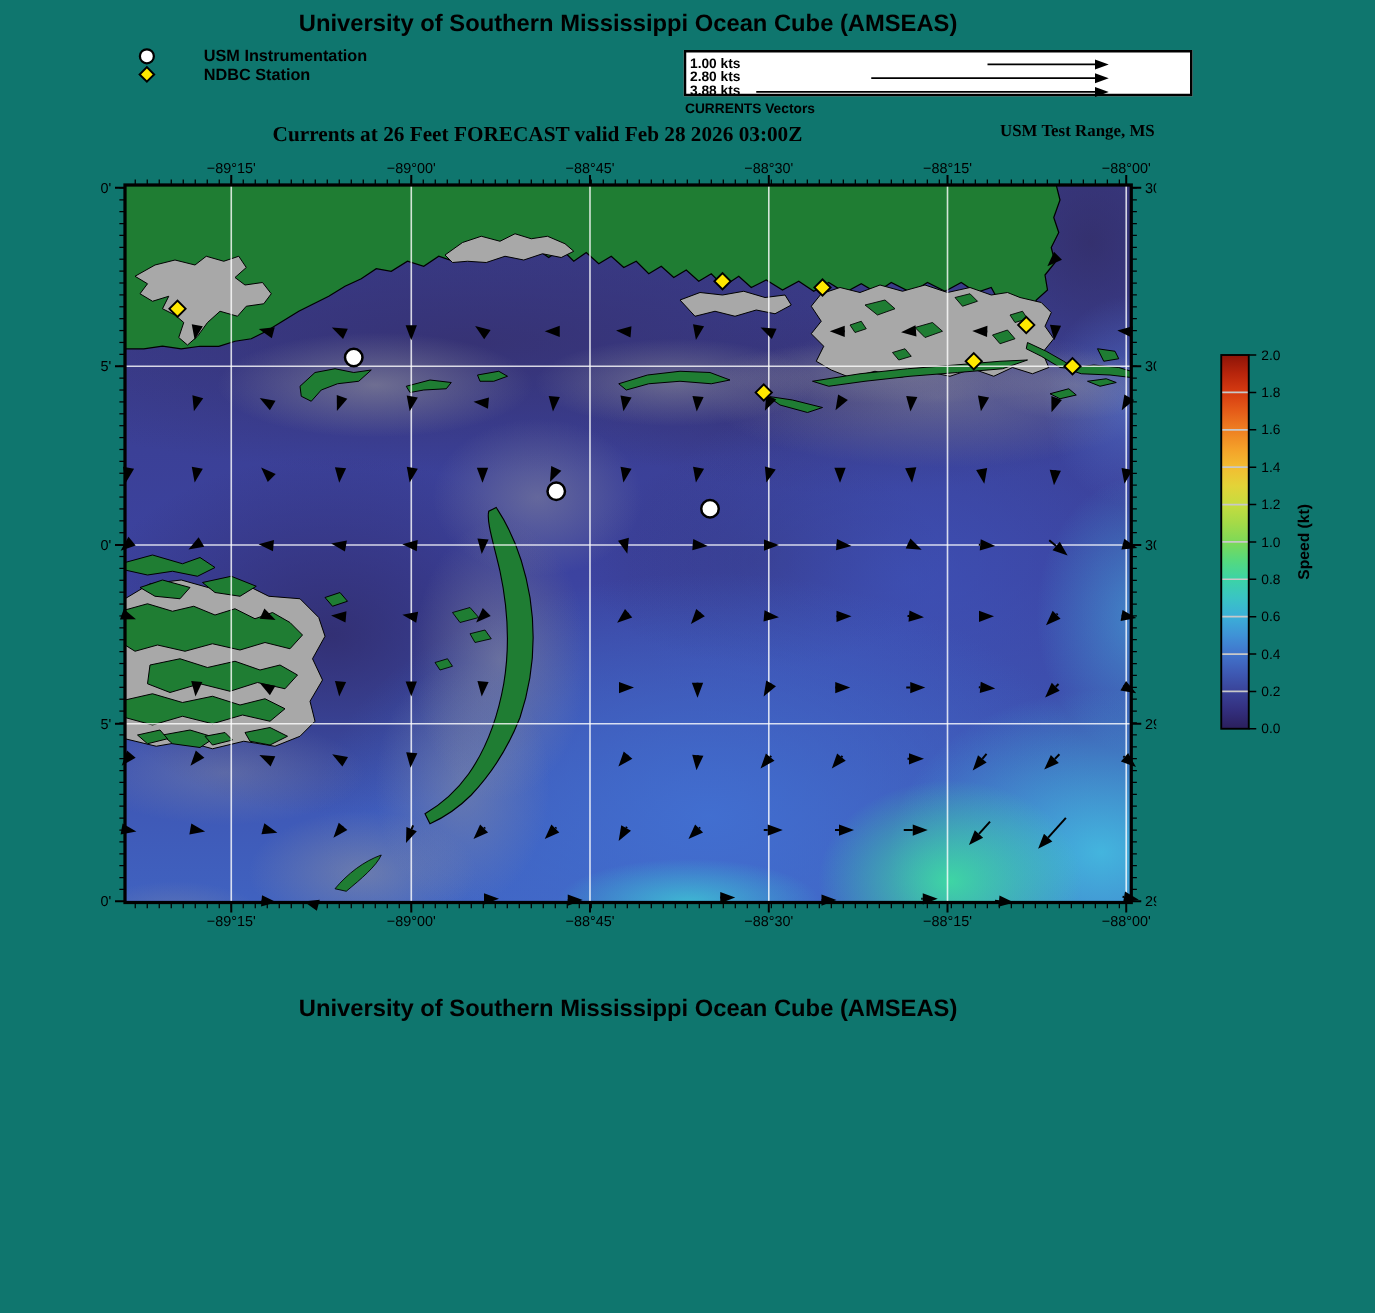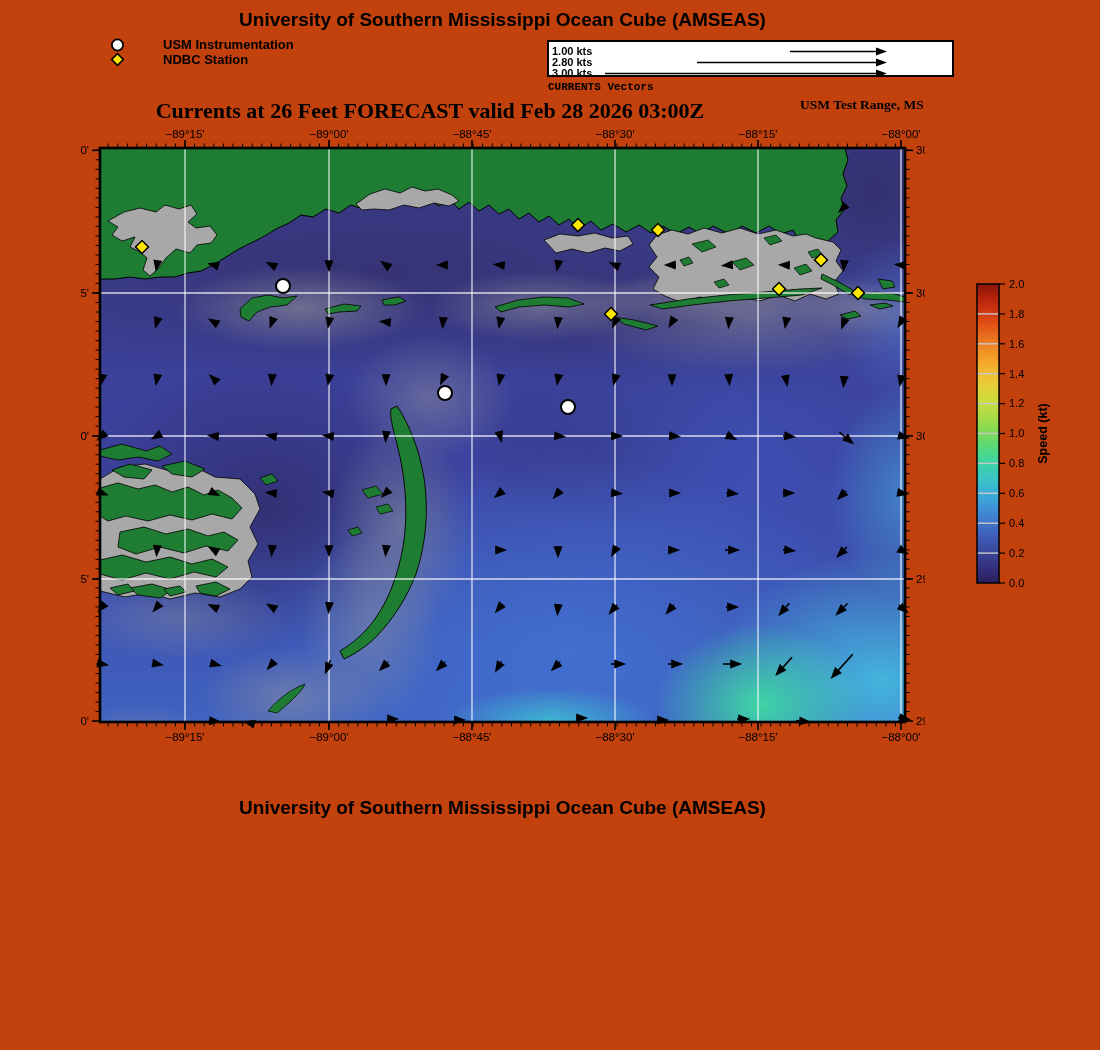--- a/index.html
+++ b/index.html
@@ -1,33 +1,33 @@
 <!DOCTYPE html>
 <html><head>
 <meta charset="utf-8">
 <style>
   html,body{margin:0;padding:0;background:#fff;}
-  .figure{position:relative;width:1100px;height:1050px;background:#c2410c;overflow:hidden;
+  .figure{position:relative;width:1100px;height:1050px;background:#0f766e;overflow:hidden;
           font-family:"Liberation Sans",sans-serif;color:#000;}
   .title{position:absolute;left:0;width:1005px;text-align:center;font-size:19px;font-weight:bold;letter-spacing:0px;}
   .title-top{top:9px;}
   .title-bottom{top:797px;}
   .subtitle{position:absolute;left:100px;width:660px;text-align:center;top:98px;
-            font-family:"Liberation Serif",serif;font-size:22px;font-weight:bold;}
+            font-family:"Liberation Serif",serif;font-size:17px;font-weight:bold;}
   .range-label{position:absolute;left:800px;top:97px;width:140px;
             font-family:"Liberation Serif",serif;font-size:13.5px;font-weight:bold;}
   .marker-legend{position:absolute;left:110px;top:37px;}
   .marker-legend .row{display:flex;align-items:center;height:15px;font-size:13px;font-weight:bold;gap:36px;}
   .mk{width:15px;height:15px;margin-right:2px;flex:0 0 15px;}
   .vec-legend{position:absolute;left:547px;top:40px;width:407px;height:37px;border:2px solid #000;
               box-sizing:border-box;background:#fff;padding:4px 3px;}
   .vec-row{display:flex;align-items:center;height:11px;font-size:11px;font-weight:bold;line-height:11px;}
   .vec-row .lbl{width:52px;flex:0 0 52px;}
   .vec-row svg{display:block;}
-  .vec-caption{position:absolute;left:548px;top:81px;font-size:11px;font-weight:bold;font-family:Liberation Mono, monospace;}
+  .vec-caption{position:absolute;left:548px;top:81px;font-size:11px;font-weight:bold;}
   .water{position:absolute;left:100px;top:148px;width:805px;height:574px;
     background:
       radial-gradient(180px 60px at 200px 160px, rgba(155,155,160,.55), rgba(155,155,160,0) 70%),
       radial-gradient(160px 50px at 440px 158px, rgba(155,155,160,.5), rgba(155,155,160,0) 70%),
       radial-gradient(260px 80px at 650px 170px, rgba(150,150,158,.45), rgba(150,150,158,0) 70%),
       radial-gradient(220px 36px at 620px 150px, rgba(150,150,158,.4), rgba(150,150,158,0) 70%),
       radial-gradient(120px 90px at 330px 250px, rgba(150,150,158,.45), rgba(150,150,158,0) 70%),
       radial-gradient(100px 160px at 300px 380px, rgba(150,150,158,.5), rgba(150,150,158,0) 70%),
       radial-gradient(100px 140px at 270px 480px, rgba(150,150,158,.45), rgba(150,150,158,0) 70%),
       radial-gradient(130px 70px at 190px 550px, rgba(150,150,158,.5), rgba(150,150,158,0) 70%),
@@ -82,21 +82,21 @@
         </svg>
     </div>
     <div class="vec-row">
       <span class="lbl">2.80 kts</span>
       <svg width="286" height="11">
           <line x1="93" y1="5.5" x2="272" y2="5.5" stroke="#000" stroke-width="1.4"></line>
           <polygon points="283,5.5 272,1.5 272,9.5" fill="#000"></polygon>
         </svg>
     </div>
     <div class="vec-row">
-      <span class="lbl">3.00 kts</span>
+      <span class="lbl">3.88 kts</span>
       <svg width="286" height="11">
           <line x1="1" y1="5.5" x2="272" y2="5.5" stroke="#000" stroke-width="1.4"></line>
           <polygon points="283,5.5 272,1.5 272,9.5" fill="#000"></polygon>
         </svg>
     </div>
   </div>
   <div class="vec-caption">CURRENTS Vectors</div>
 
   <div class="subtitle">Currents at 26 Feet FORECAST valid Feb 28 2026 03:00Z</div>
   <div class="range-label">USM Test Range, MS</div>

